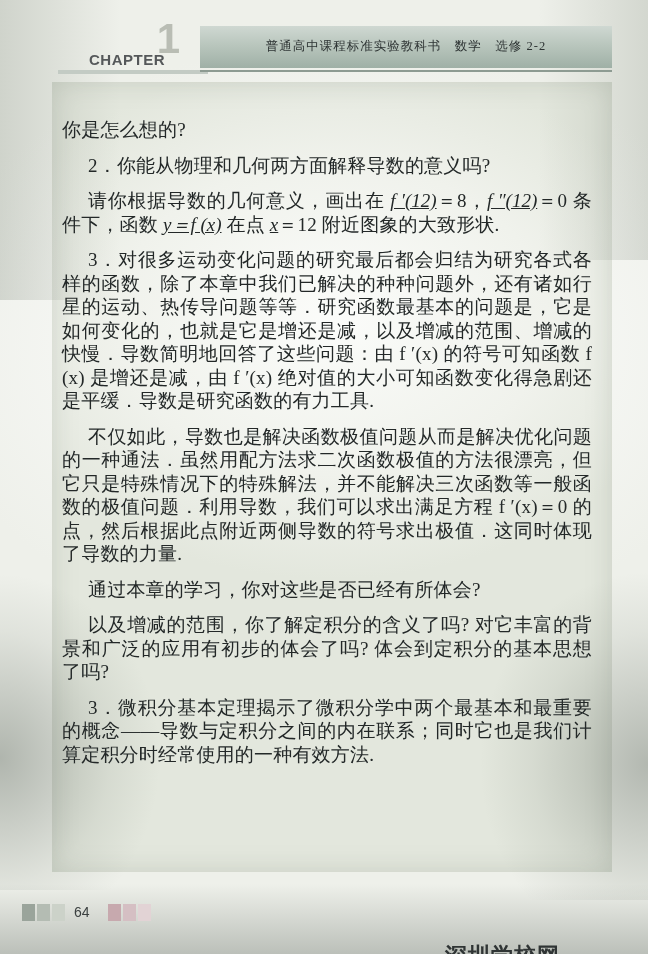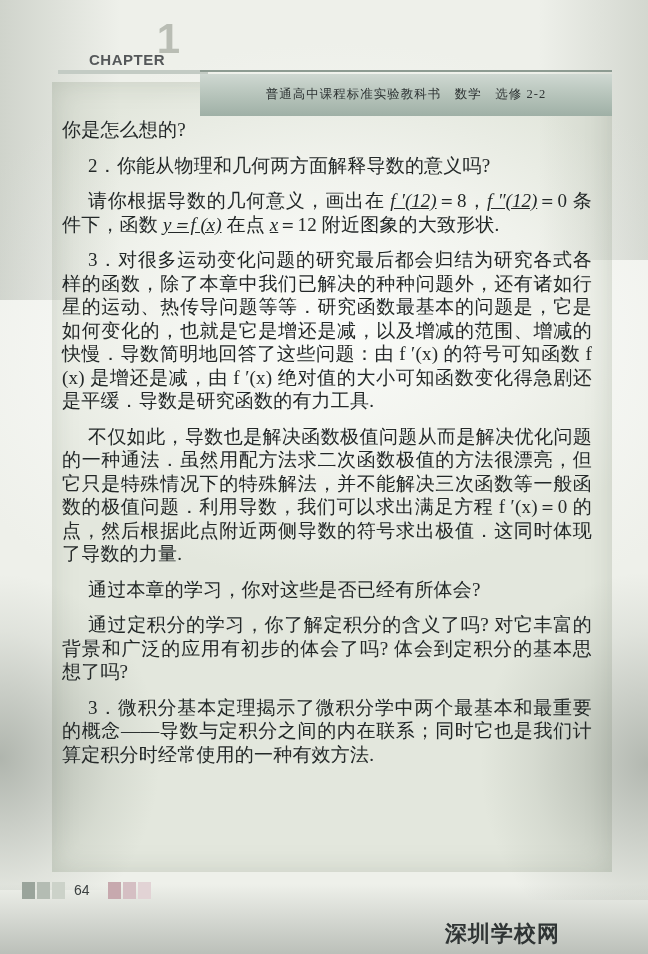--- a/index.html
+++ b/index.html
@@ -101,21 +101,20 @@
     font-size: 15px;
     font-weight: 700;
     letter-spacing: 0.5px;
     color: #55585a;
   }
   .header-bar {
     position: absolute;
     left: 200px; top: 8px;
     width: 412px; height: 42px;
     background: linear-gradient(180deg, #cfd8d2 0%, #b9c6bd 45%, #9fb0a6 100%);
-    margin-top: 48px;
   }
   .header-bar-text {
     position: absolute;
     left: 0; right: 0; top: 12px;
     text-align: center;
     font-family: "Liberation Serif", serif;
     font-size: 12.5px;
     color: #2d3333;
     letter-spacing: 1px;
   }
@@ -154,21 +153,21 @@
   .math {
     font-family: "Liberation Serif", serif;
     font-style: italic;
     letter-spacing: 0;
     text-decoration: underline;
   }
 
   
   .footer {
     position: absolute;
-    left: 0; bottom: 40px;
+    left: 0; bottom: 18px;
     width: 584px;
     height: 32px;
   }
   .swatches {
     position: absolute;
     left: 22px; top: 0;
     display: flex;
     gap: 2px;
   }
   .swatches span {
@@ -246,21 +245,21 @@
     </p>
 
 
     <p class="indent">3．对很多运动变化问题的研究最后都会归结为研究各式各样的函数，除了本章中我们已解决的种种问题外，还有诸如行星的运动、热传导问题等等．研究函数最基本的问题是，它是如何变化的，也就是它是增还是减，以及增减的范围、增减的快慢．导数简明地回答了这些问题：由 f ′(x) 的符号可知函数 f (x) 是增还是减，由 f ′(x) 绝对值的大小可知函数变化得急剧还是平缓．导数是研究函数的有力工具.</p>
 
     <p class="indent">不仅如此，导数也是解决函数极值问题从而是解决优化问题的一种通法．虽然用配方法求二次函数极值的方法很漂亮，但它只是特殊情况下的特殊解法，并不能解决三次函数等一般函数的极值问题．利用导数，我们可以求出满足方程 f ′(x)＝0 的点，然后根据此点附近两侧导数的符号求出极值．这同时体现了导数的力量.</p>
 
     <p class="indent">通过本章的学习，你对这些是否已经有所体会?</p>
 
 
-    <p class="indent">通过定积分的学习，你了解定积分的含义了吗? 对它丰富的背景和广泛的应用有初步的体会了吗? 体会到定积分的基本思想了吗?</p>
+    <p class="indent">以及增减的范围，你了解定积分的含义了吗? 对它丰富的背景和广泛的应用有初步的体会了吗? 体会到定积分的基本思想了吗?</p>
 
     <p class="indent">3．微积分基本定理揭示了微积分学中两个最基本和最重要的概念——导数与定积分之间的内在联系；同时它也是我们计算定积分时经常使用的一种有效方法.</p>
 
   </div>
 
   <div class="footer">
     <div class="swatches">
       <span class="sw1"></span>
       <span class="sw2"></span>
       <span class="sw3"></span>

